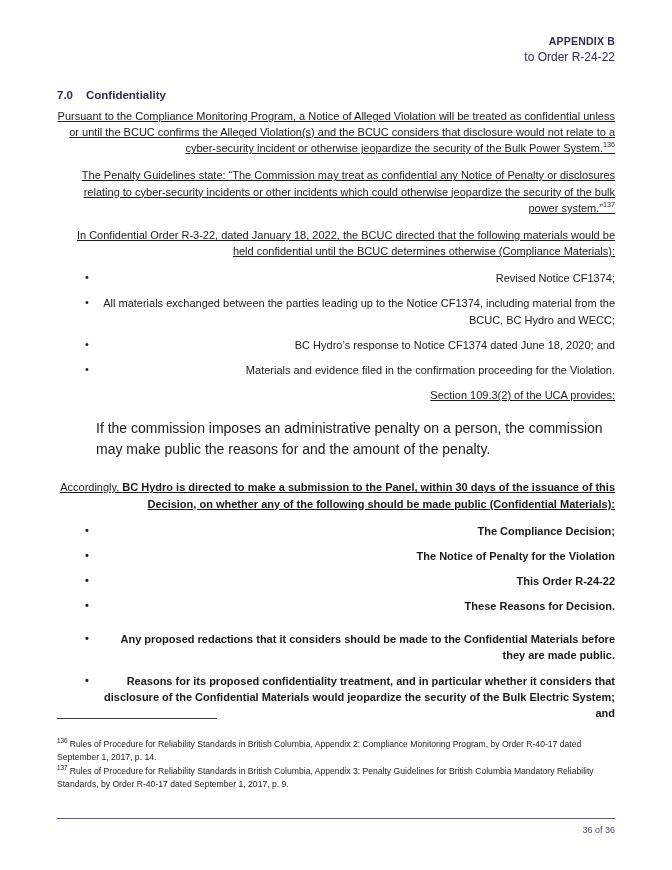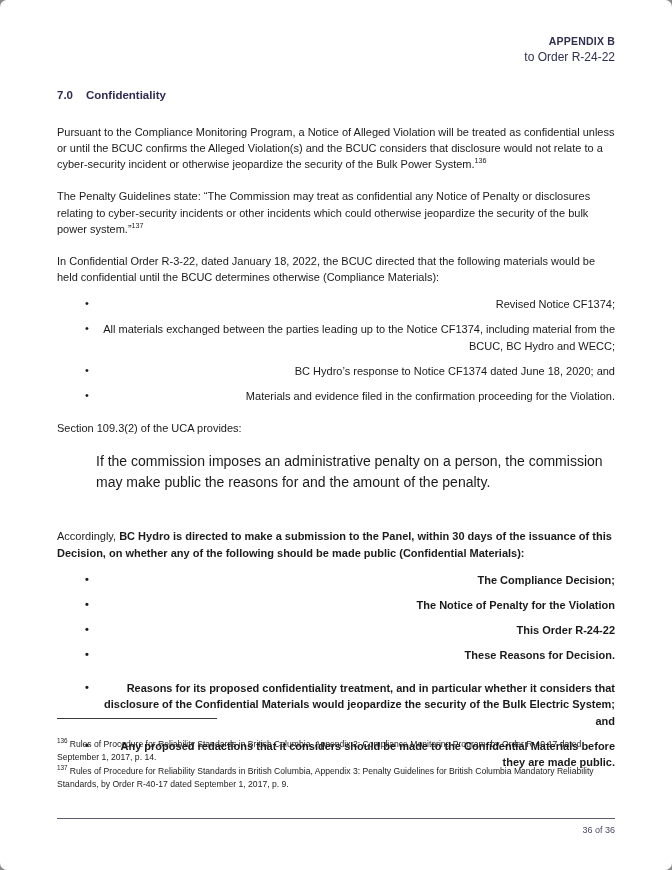--- a/index.html
+++ b/index.html
@@ -9,21 +9,20 @@
   }
   .page {
     position: relative;
     width: 672px;
     height: 870px;
     background: #ffffff;
     box-sizing: border-box;
     font-family: "Liberation Sans", sans-serif;
     color: #1a1a1a;
     overflow: hidden;
-    border-radius: 7px;
   }
   .content {
     position: absolute;
     left: 57px;
     right: 57px;
     top: 0;
     bottom: 0;
   }
 
   
@@ -58,25 +57,26 @@
   .section-heading .num { margin-right: 13px; }
 
   
   .body {
     position: absolute;
     top: 108px;
     left: 0;
     right: 0;
   }
   p.para {
-    margin: 16px 0 11px 0;
+    margin: 0 0 11px 0;
     font-size: 11px;
     line-height: 1.47;
-    text-align: left;
+    text-align: right;
     color: #1b1b1b;
+    text-decoration: underline;
   }
   sup.fn {
     font-size: 7.2px;
     vertical-align: super;
     line-height: 0;
   }
 
   ul.bullets {
     list-style: none;
     margin: 0 0 9px 0;
@@ -205,22 +205,22 @@
         <li>This Order R-24-22</li>
         <li>These Reasons for Decision.</li>
       </ul>
 
       <div class="spacer-sm"></div>
 
 
       <div class="spacer-sm"></div>
 
       <ul class="bullets bold">
+        <li>Any proposed redactions that it considers should be made to the Confidential Materials before they are made public.</li>
         <li>Reasons for its proposed confidentiality treatment, and in particular whether it considers that disclosure of the Confidential Materials would jeopardize the security of the Bulk Electric System; and</li>
-        <li>Any proposed redactions that it considers should be made to the Confidential Materials before they are made public.</li>
       </ul>
 
     </div>
 
     <div class="footnote-area">
       <div class="footnote-rule"></div>
       <div class="footnote"><sup>136</sup><span>Rules of Procedure for Reliability Standards in British Columbia, Appendix 2: Compliance Monitoring Program, by Order R-40-17 dated September 1, 2017, p. 14.</span></div>
       <div class="footnote"><sup>137</sup><span>Rules of Procedure for Reliability Standards in British Columbia, Appendix 3: Penalty Guidelines for British Columbia Mandatory Reliability Standards, by Order R-40-17 dated September 1, 2017, p. 9.</span></div>
     </div>
 

